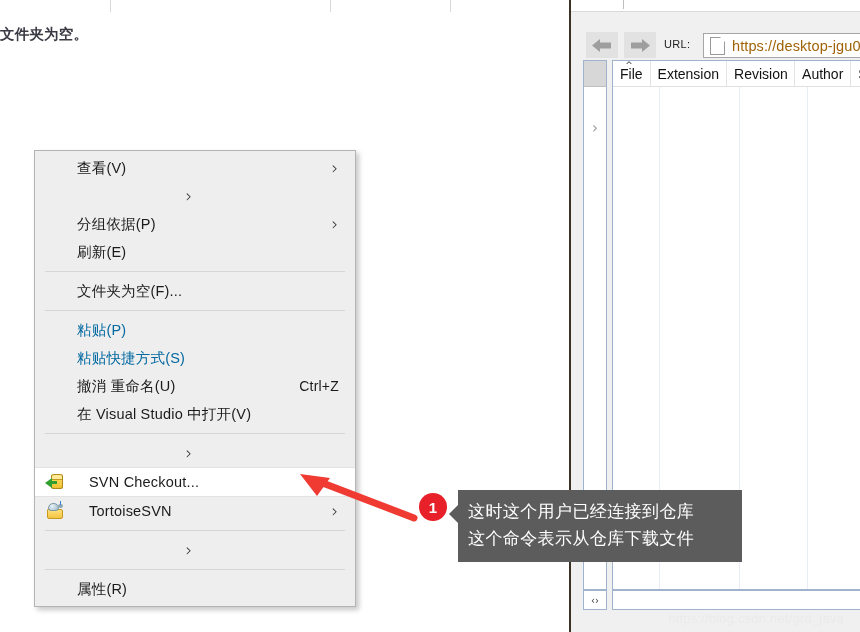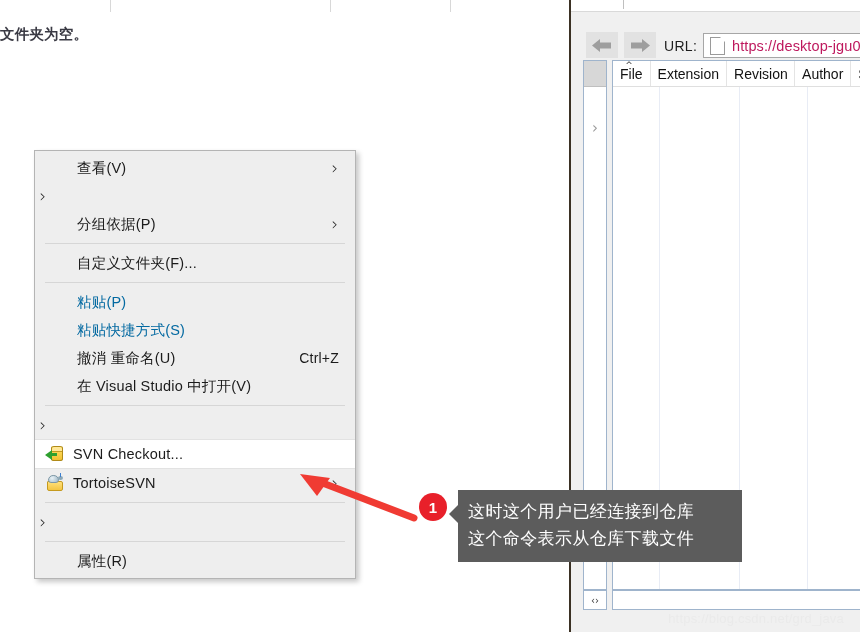--- a/index.html
+++ b/index.html
@@ -78,21 +78,21 @@
     box-sizing: border-box;
     display: flex;
     align-items: center;
     justify-content: center;
   }
   #nav-back  { left: 15px; }
   #nav-fwd   { left: 53px; }
   .url-label {
     position: absolute;
     left: 93px; top: 26px;
-    font-size: 14px;
+    font-size: 11px;
     color: #1d1d1d;
     letter-spacing: .3px;
   }
   #url-box {
     position: absolute;
     left: 132px; top: 21px;
     right: -40px;
     height: 25px;
     background: #ffffff;
     border: 1px solid #a6a6a6;
@@ -113,21 +113,21 @@
   #url-doc-icon:after {
     content: "";
     position: absolute;
     right: -1px; top: -1px;
     border-width: 0 5px 5px 0;
     border-style: solid;
     border-color: transparent #ffffff transparent transparent;
   }
   #url-text {
     font-size: 14.5px;
-    color: #be185d;
+    color: #a16207;
     white-space: nowrap;
     letter-spacing: .1px;
   }
 
   
   #repo-body {
     position: absolute;
     left: 0; top: 58px;
     right: 0; bottom: 0;
     background: #f0f0f0;
@@ -245,32 +245,33 @@
   .menu-item {
     position: relative;
     height: 28px;
     display: flex;
     align-items: center;
     padding: 0 12px 0 0;
     box-sizing: border-box;
     font-size: 14.5px;
     color: #1b1b1b;
     white-space: nowrap;
+    justify-content: center;
   }
   .menu-item .mi-icon {
     flex: 0 0 auto;
     width: 24px;
     margin-left: 8px;
     display: flex;
     align-items: center;
     justify-content: center;
   }
   .menu-item .mi-label {
     flex: 1 1 auto;
-    margin-left: 6px;
+    margin-left: 22px;
     letter-spacing: .2px;
   }
   .menu-item.indent .mi-label { margin-left: 42px; }
   .menu-item .mi-accel {
     flex: 0 0 auto;
     font-size: 14px;
     color: #1b1b1b;
     margin-right: 4px;
     letter-spacing: .2px;
   }
@@ -491,25 +492,28 @@
 
   <div class="menu-item indent">
     <span class="mi-arrow">›</span>
   </div>
 
   <div class="menu-item indent">
     <span class="mi-label">分组依据(P)</span>
     <span class="mi-arrow">›</span>
   </div>
 
+  <div class="menu-item indent">
+    <span class="mi-label">刷新(E)</span>
+  </div>
 
   <div class="menu-sep"></div>
 
   <div class="menu-item indent">
-    <span class="mi-label">自定义文件夹(F)...</span>
+    <span class="mi-label">文件夹为空(F)...</span>
   </div>
 
   <div class="menu-sep"></div>
 
   <div class="menu-item indent disabled">
     <span class="mi-label">粘贴(P)</span>
   </div>
 
   <div class="menu-item indent disabled">
     <span class="mi-label">粘贴快捷方式(S)</span>

